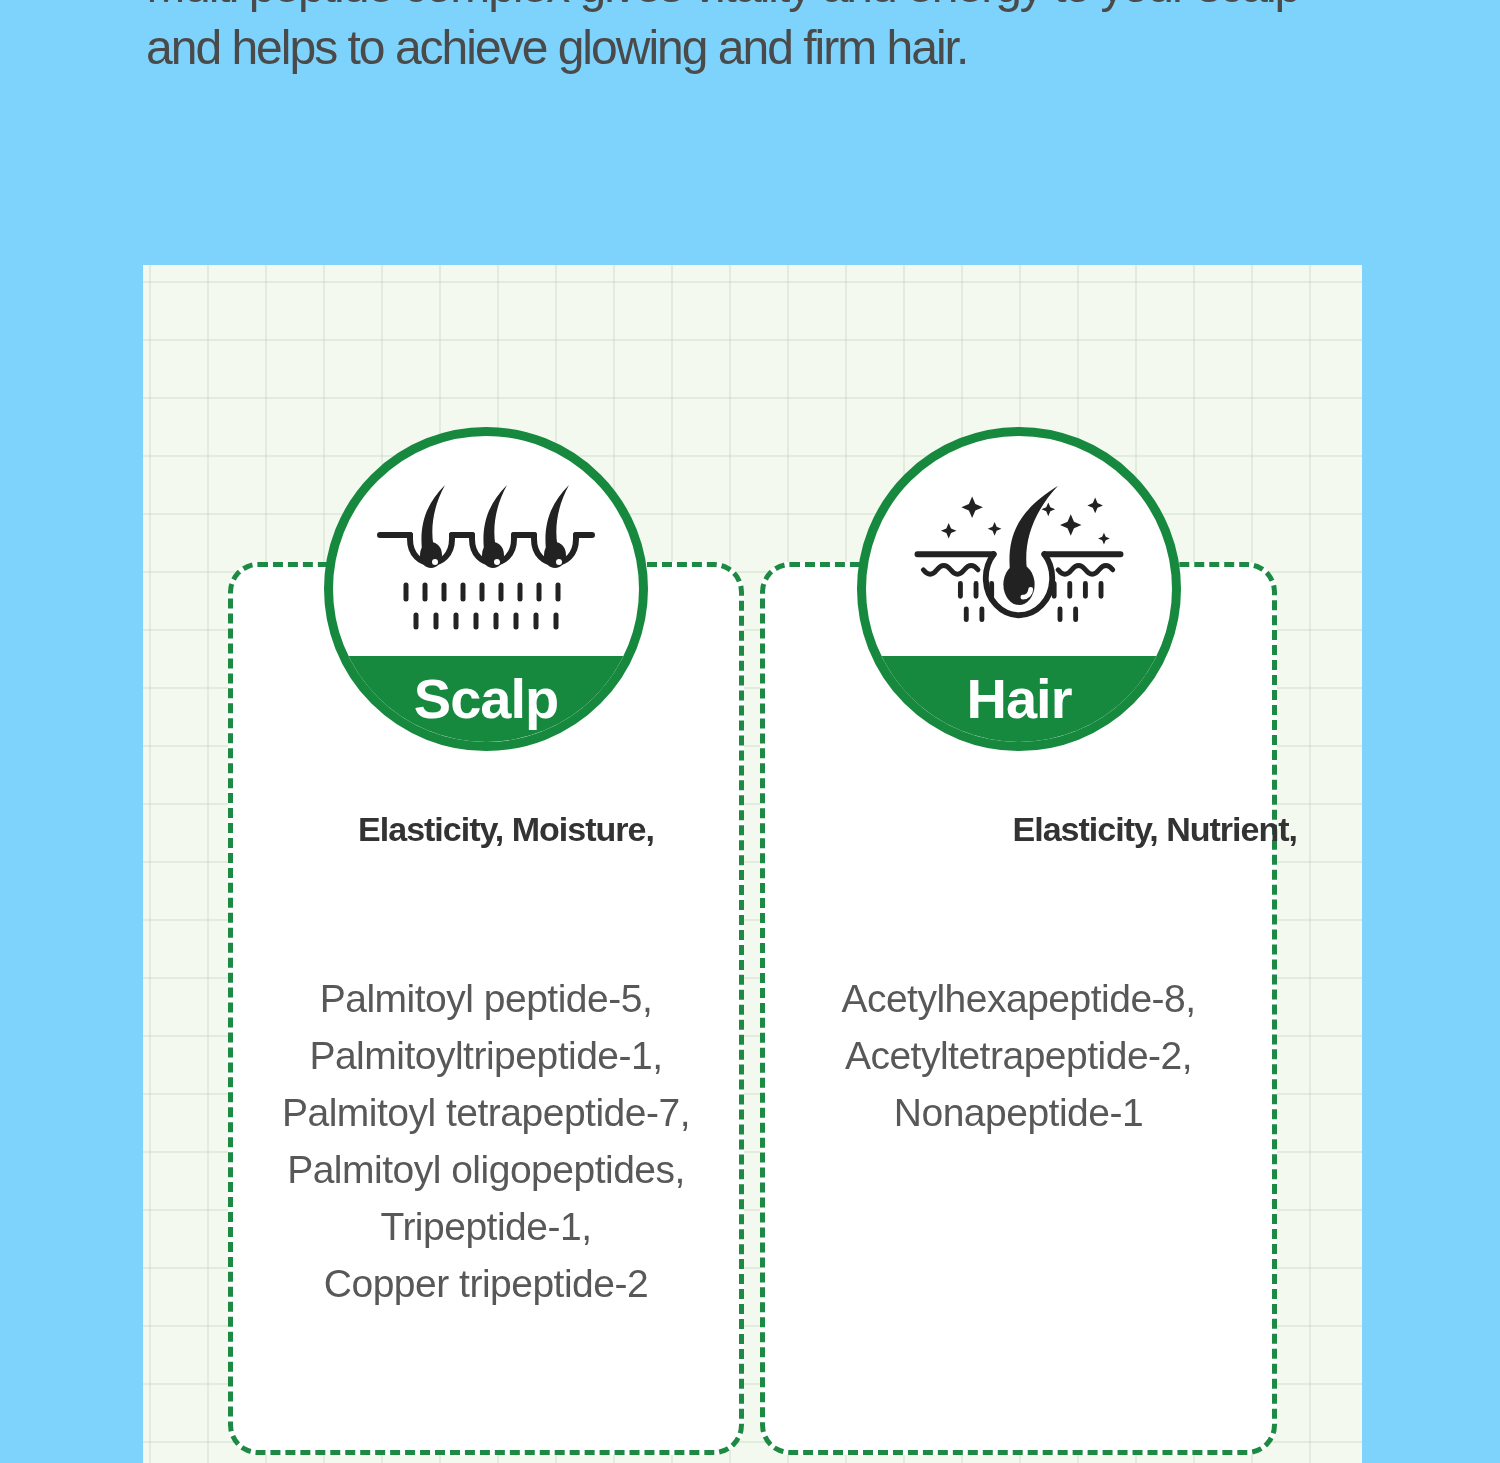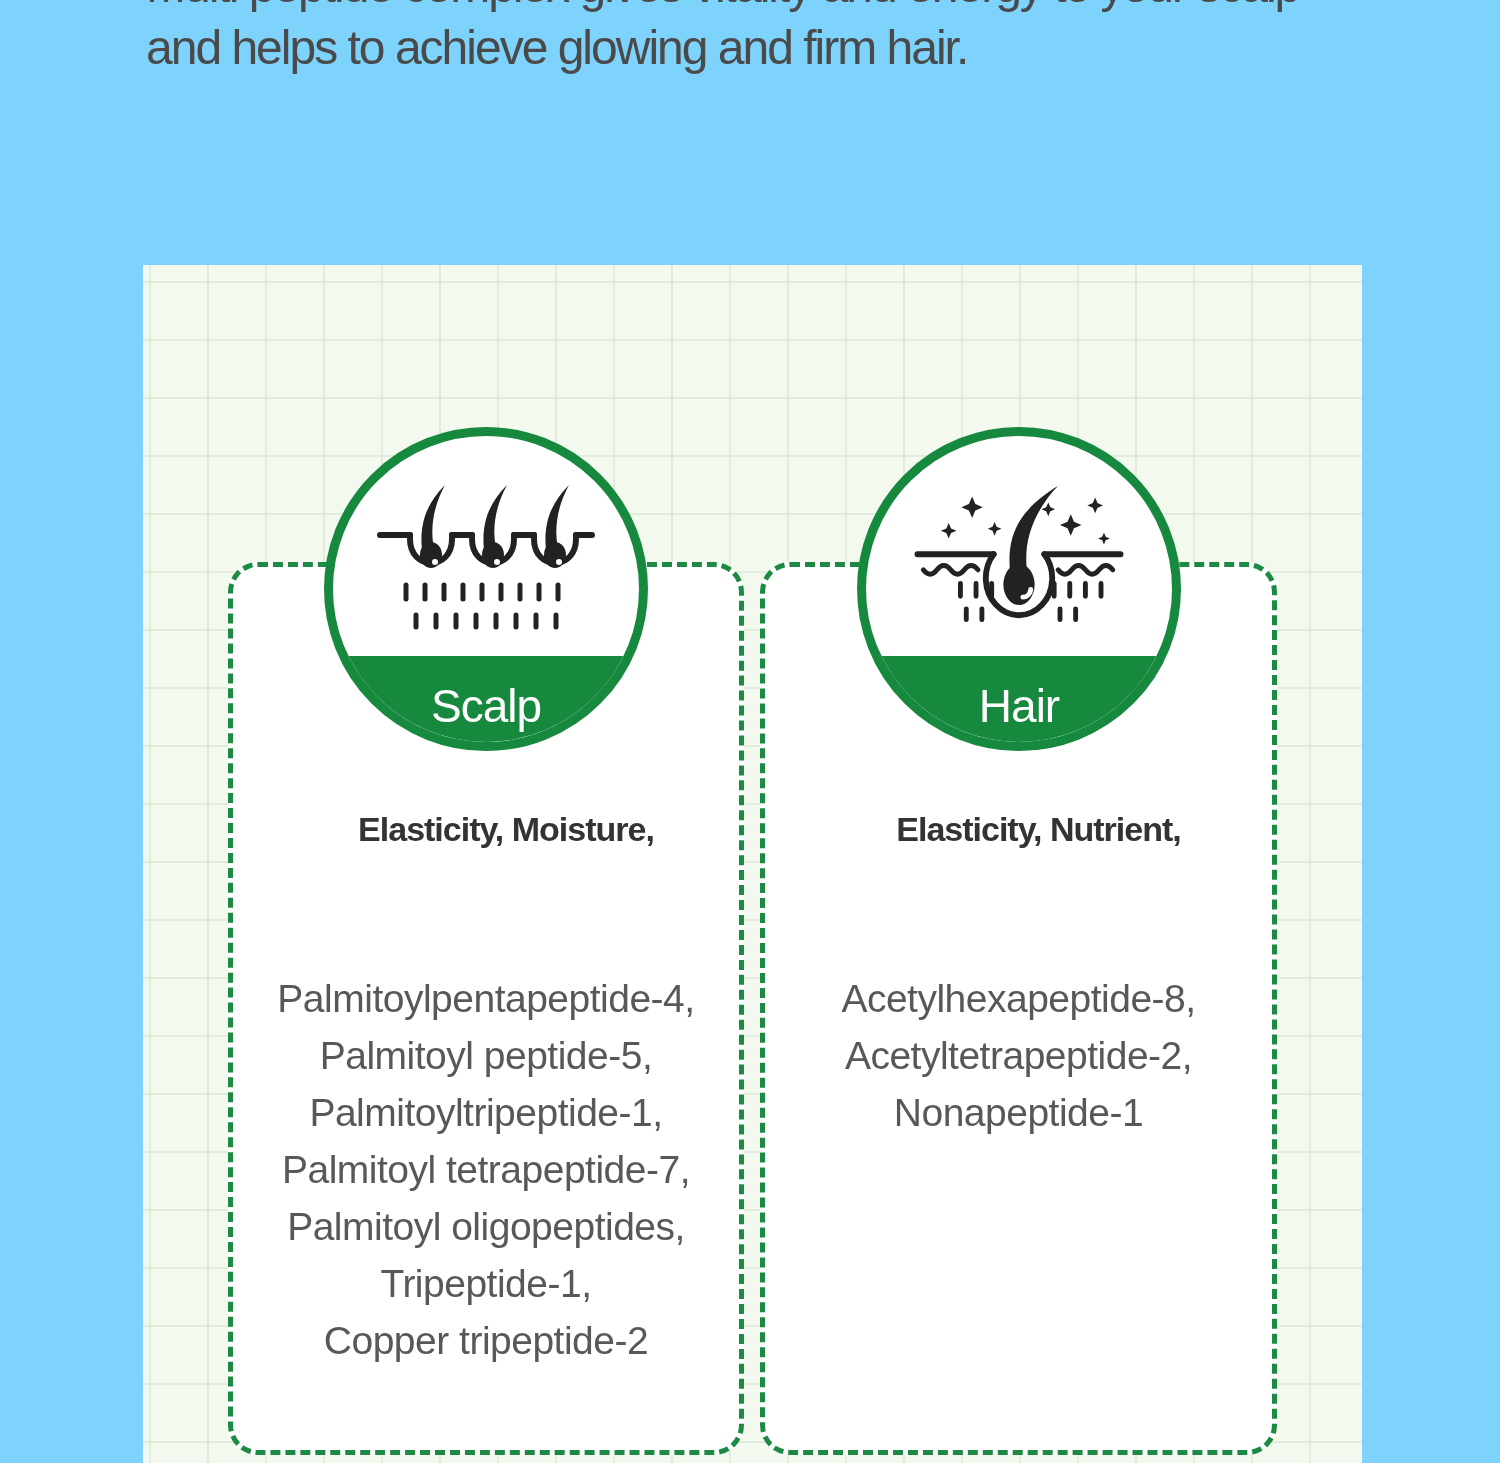--- a/index.html
+++ b/index.html
@@ -29,41 +29,41 @@
     background:#fff;border:5px dashed #1d8a44;border-radius:30px;
     box-sizing:border-box;
   }
   .card.left{left:228px;}
   .card.right{left:760px;width:517px;}
   .card-title{
     position:absolute;top:800px;width:516px;text-align:center;
     font-weight:bold;color:#333333;font-size:34px;line-height:58px;letter-spacing:-1px;padding-left:20px;
   }
   .card-title.left{left:228px;}
-  .card-title.right{left:760px;width:517px;}
+  .card-title.right{left:760px;width:517px;text-align:right;}
   .ingredients{
     position:absolute;top:970px;width:516px;text-align:center;
     color:#585858;font-size:39px;line-height:57px;letter-spacing:-0.5px;
   }
   .ingredients.left{left:228px;}
   .ingredients.right{left:760px;width:517px;}
   
   .badge-circle{
     position:absolute;top:427px;width:324px;height:324px;box-sizing:border-box;
     background:#fff;border:9px solid #17893e;border-radius:50%;overflow:hidden;
   }
   .badge-circle.left{left:324px;}
   .badge-circle.right{left:857px;}
   .badge-bottom{
     position:absolute;left:-10px;right:-10px;top:72%;bottom:-10px;
     background:#17893e;text-align:center;
   }
   .badge-label{
-    margin-top:23px;display:inline-block;
-    color:#ffffff;font-size:46px;font-weight:normal;letter-spacing:-1px;
+    margin-top:10px;display:inline-block;
+    color:#ffffff;font-size:56px;font-weight:bold;letter-spacing:-1px;
   }
   .badge-icon{position:absolute;left:43px;top:44px;width:220px;height:166px;}
   .badge-icon svg{width:100%;height:100%;}
 </style>
 </head>
 <body>
 
 <div class="screen">
 
   <div class="intro-line intro-partial">Multi peptide complex gives vitality and energy to your scalp</div>
@@ -75,21 +75,20 @@
   <div class="card right"></div>
 
   <div class="card-title left">
     <div>Elasticity, Moisture,</div>
   </div>
   <div class="card-title right">
     <div>Elasticity, Nutrient,</div>
   </div>
 
   <div class="ingredients left">
-      <div>Palmitoylpentapeptide-4,</div>
       <div>Palmitoyl peptide-5,</div>
       <div>Palmitoyltripeptide-1,</div>
       <div>Palmitoyl tetrapeptide-7,</div>
       <div>Palmitoyl oligopeptides,</div>
       <div>Tripeptide-1,</div>
       <div>Copper tripeptide-2</div>
     </div>
   <div class="ingredients right">
       <div>Acetylhexapeptide-8,</div>
       <div>Acetyltetrapeptide-2,</div>

